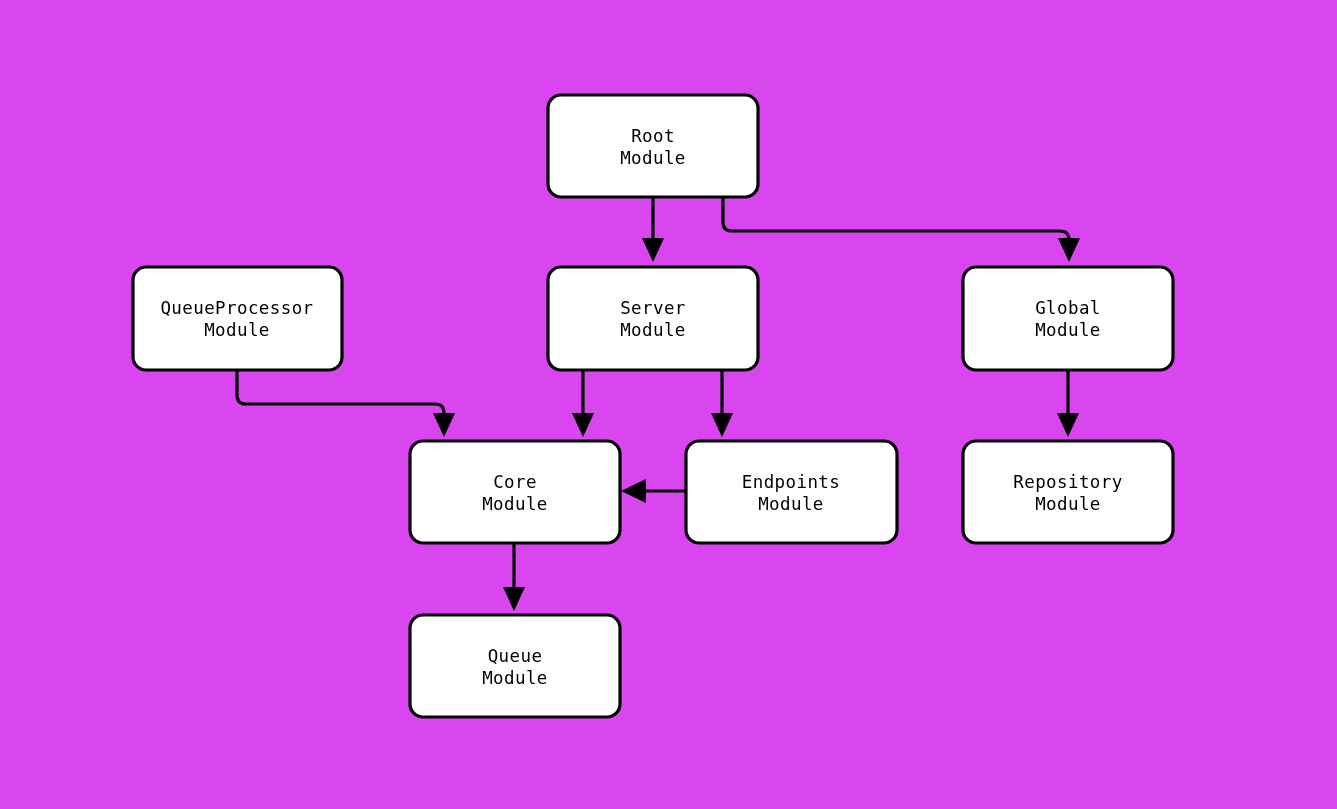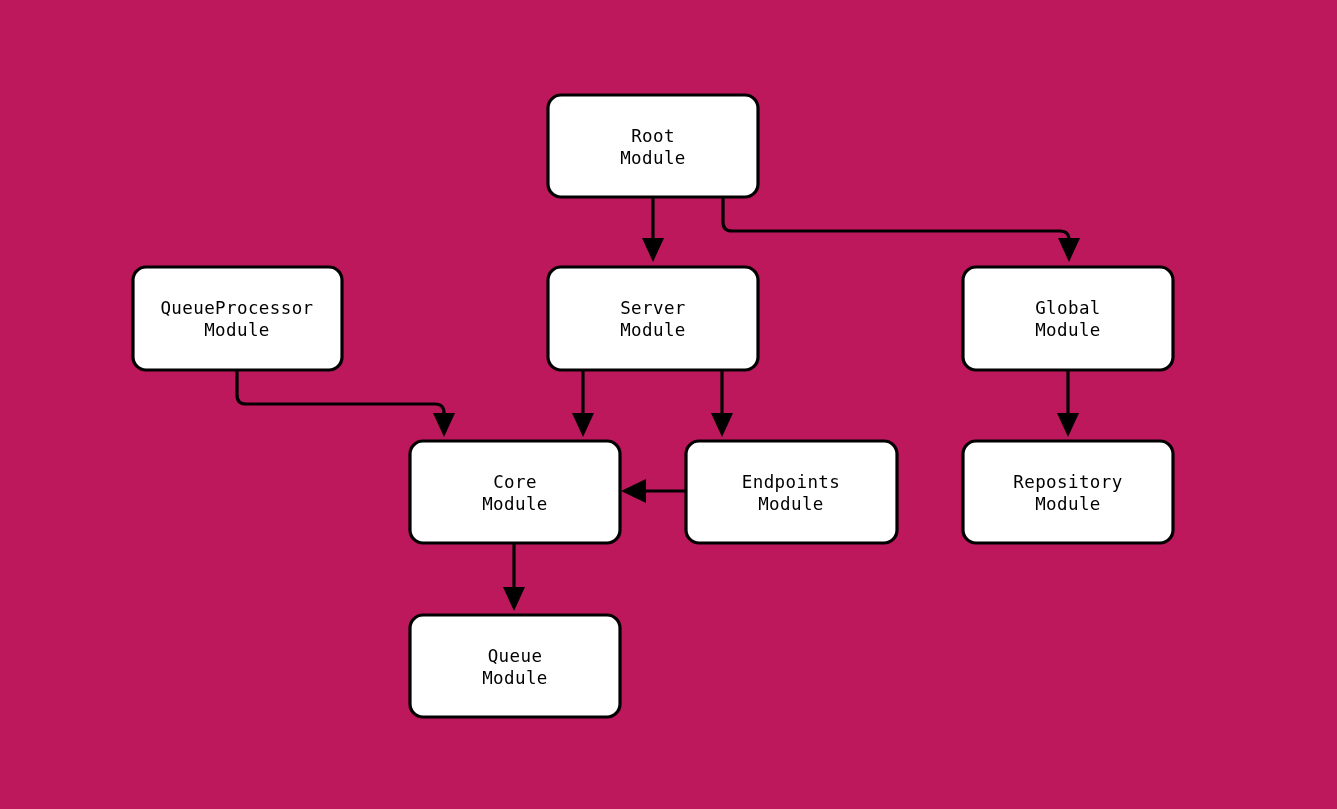--- a/index.html
+++ b/index.html
@@ -10,21 +10,21 @@
   body {
     width: 1337px;
     height: 809px;
     overflow: hidden;
     font-family: "DejaVu Sans Mono", "Liberation Mono", monospace;
   }
   #diagram-root {
     position: relative;
     width: 1337px;
     height: 809px;
-    background: #be185d;
+    background: #d946ef;
   }
   svg#flow {
     display: block;
     width: 1337px;
     height: 809px;
   }
   .node-shape {
     fill: #ffffff;
     stroke: #000000;
     stroke-width: 3.2;

